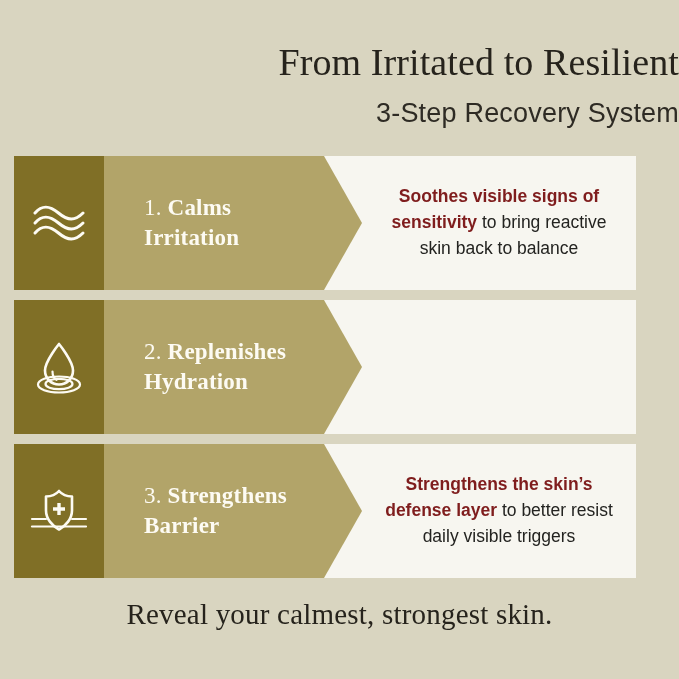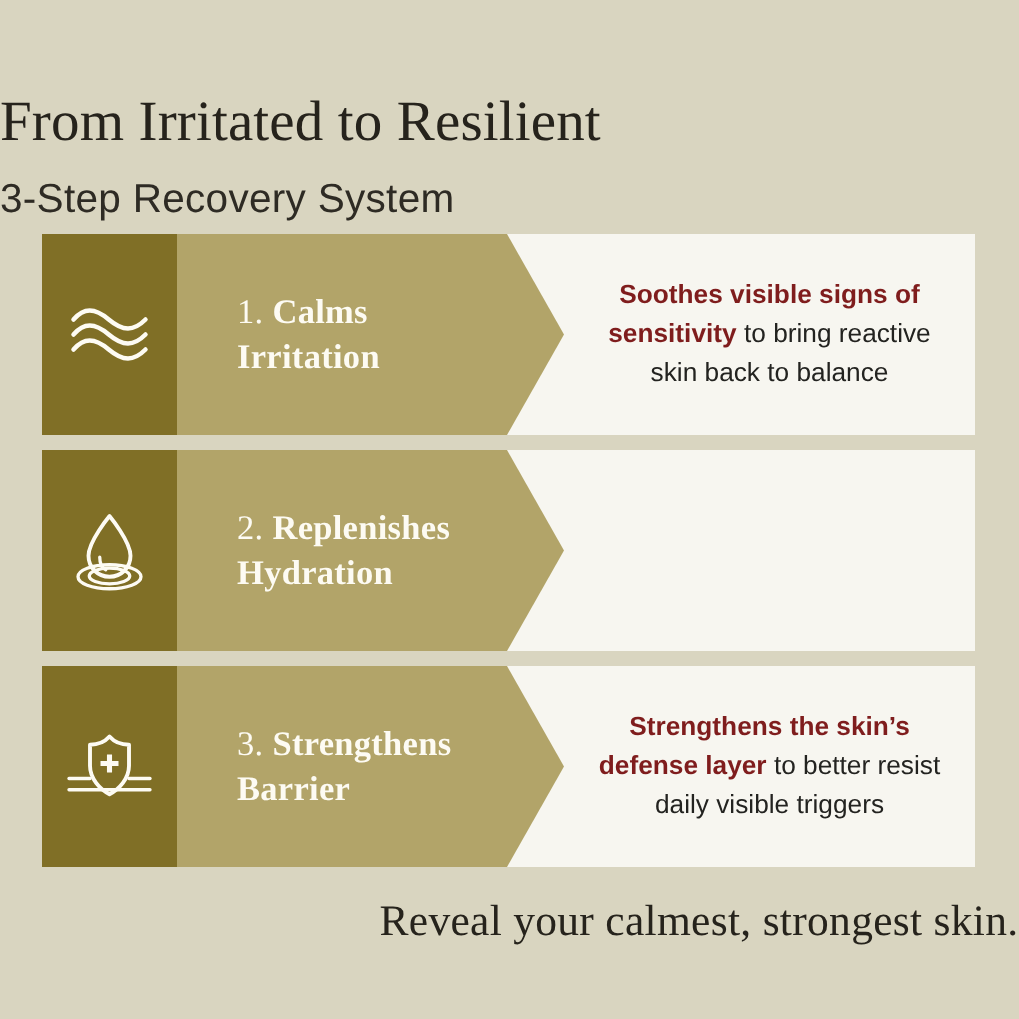--- a/index.html
+++ b/index.html
@@ -16,22 +16,22 @@
   .poster {
     position: relative;
     width: 679px;
     height: 679px;
     background: #d9d5c0;
     box-sizing: border-box;
   }
 
   
   .header {
-    padding-top: 60px;
-    text-align: left;
+    padding-top: 41px;
+    text-align: right;
   }
   .title {
     font-family: "Liberation Serif", serif;
     font-size: 38px;
     line-height: 1.12;
     color: #26231c;
     letter-spacing: 0.1px;
     margin: 0;
     font-weight: 400;
   }
@@ -40,21 +40,21 @@
     font-size: 27px;
     color: #2e2b24;
     margin: 14px 0 0 0;
     font-weight: 400;
     letter-spacing: 0.2px;
   }
 
   
   .steps {
     position: absolute;
-    left: 28px;
+    left: 14px;
     top: 156px;
     width: 622px;
   }
   .step-row {
     position: relative;
     height: 134px;
     margin-bottom: 10px;
     background: #f7f6f0;
     overflow: hidden;
   }
@@ -130,21 +130,21 @@
     font-weight: bold;
     color: #7f1d1d;
   }
 
   
   .footer {
     position: absolute;
     left: 0;
     right: 0;
     top: 598px;
-    text-align: right;
+    text-align: center;
   }
   .footer-text {
     font-family: "Liberation Serif", serif;
     font-size: 29px;
     color: #26231c;
     letter-spacing: 0.2px;
   }
 </style>
 </head>
 <body>

